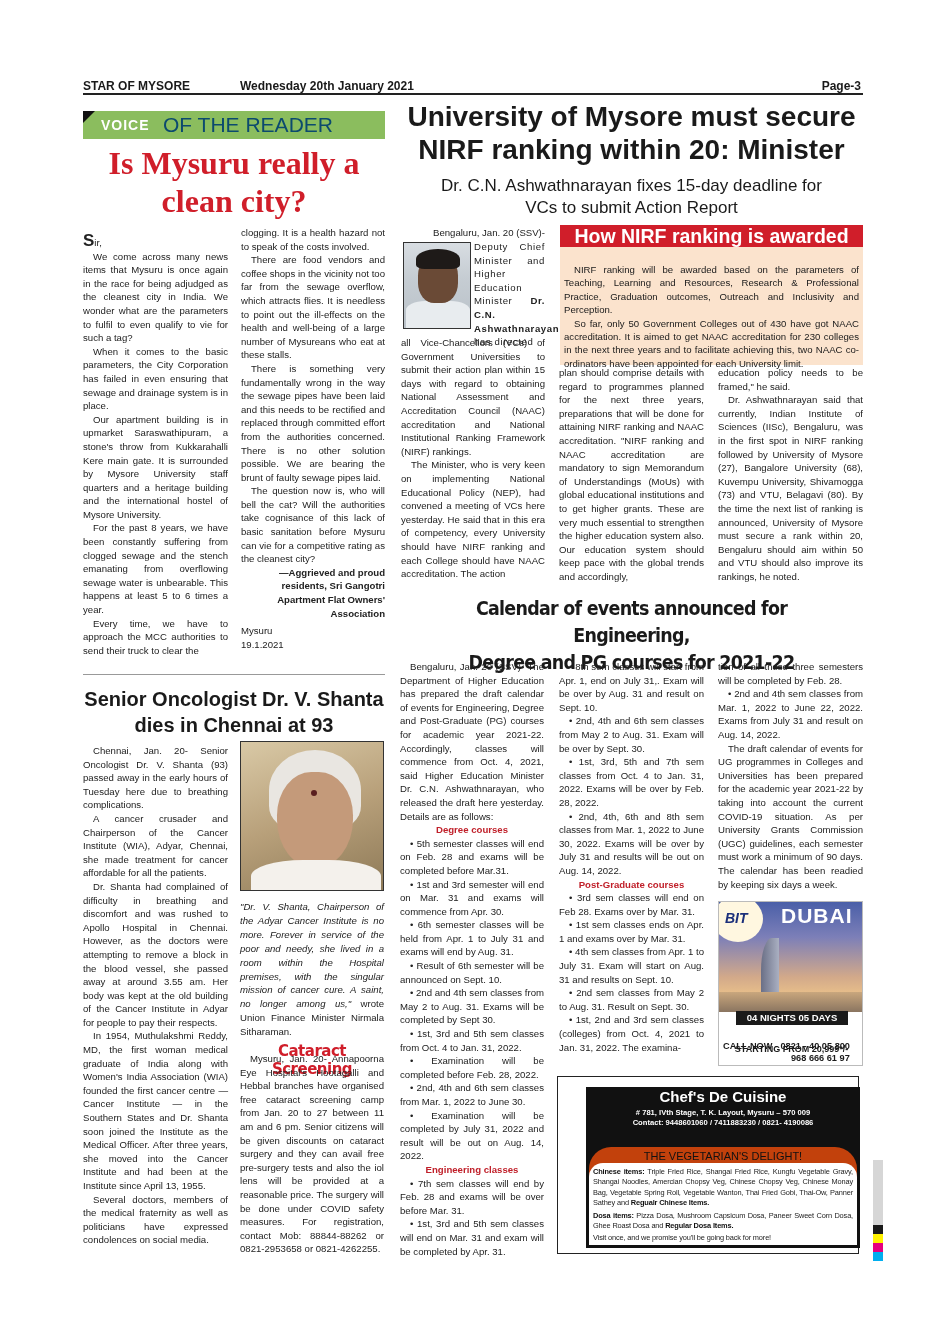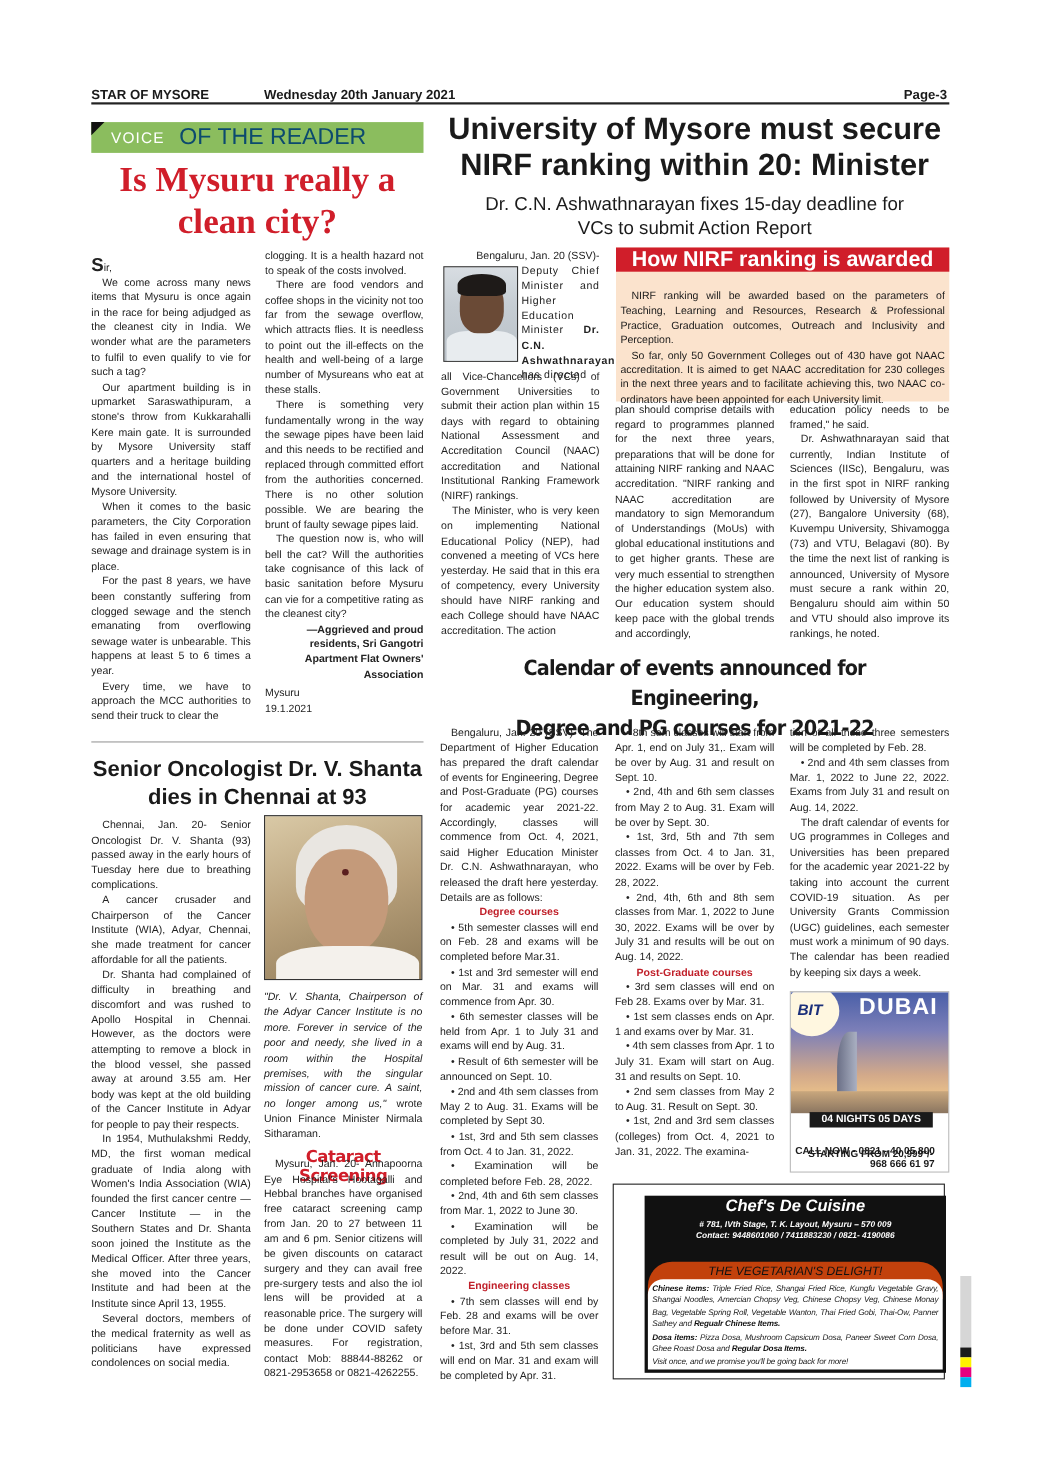--- a/index.html
+++ b/index.html
@@ -10,21 +10,21 @@
   .body-text p { text-indent: 10px; }
   .body-text p.noindent { text-indent: 0; }
   
   .masthead { left: 83px; top: 79px; width: 780px; height: 16px; font-weight: bold; font-size: 12px; border-bottom: 2px solid #222; }
   .masthead .paper { position: absolute; left: 0; top: 0; }
   .masthead .date { position: absolute; left: 157px; top: 0; }
   .masthead .page { position: absolute; right: 2px; top: 0; }
   
   .vor-band { left: 83px; top: 111px; width: 302px; height: 28px; background: #8bbd5e; }
   .vor-band .corner { position: absolute; left: 0; top: 0; width: 0; height: 0; border-top: 12px solid #111; border-right: 12px solid transparent; }
-  .vor-band .voice { position: absolute; left: 18px; top: 6px; font-weight: normal; font-size: 14px; color: #fff; letter-spacing: 1px; }
+  .vor-band .voice { position: absolute; left: 18px; top: 6px; font-weight: bold; font-size: 14px; color: #fff; letter-spacing: 1px; }
   .vor-band .rest { position: absolute; left: 80px; top: 2px; font-size: 21px; color: #0c4a6e; }
   .red-title { left: 83px; top: 144px; width: 302px; text-align: center; font-family: "Liberation Serif", serif; font-weight: bold; font-size: 32px; line-height: 38px; color: #d01e2a; }
   
   .main-head { left: 400px; top: 100px; width: 463px; text-align: center; font-weight: bold; font-size: 28px; line-height: 33px; color: #1a1a1a; }
   .main-sub { left: 400px; top: 175px; width: 463px; text-align: center; font-size: 17px; line-height: 22px; color: #1a1a1a; }
   
   .nirf-box { left: 560px; top: 225px; width: 303px; height: 140px; background: #fbe3cd; }
   .nirf-box .title { height: 22px; background: #d01e2a; color: #fff; font-weight: bold; font-size: 19.5px; line-height: 22px; text-align: center; }
   .nirf-box .content { padding: 16px 4px 0 4px; font-size: 9.6px; line-height: 13.4px; text-align: justify; }
   .nirf-box .content p { text-indent: 10px; }
@@ -52,21 +52,21 @@
   .dubai-ad .sea { position: absolute; left: 0; top: 90px; width: 145px; height: 20px; background: linear-gradient(180deg, #c9a77d, #8a7560); }
   .dubai-ad .dubai-title { position: absolute; left: 62px; top: 2px; color: #fff; font-weight: bold; font-size: 21px; letter-spacing: 1px; }
   .dubai-ad .logo { position: absolute; left: -6px; top: -6px; width: 50px; height: 46px; background: #fff7e0; border-radius: 50%; }
   .dubai-ad .logo span { position: absolute; left: 12px; top: 14px; font-weight: bold; font-style: italic; font-size: 14px; color: #1b2f7a; }
   .dubai-ad .tower { position: absolute; left: 42px; top: 36px; width: 18px; height: 54px; background: linear-gradient(90deg, #6a6f86, #aab0c2); border-radius: 60% 0 0 0; }
   .dubai-ad .nights { position: absolute; left: 17px; top: 109px; width: 112px; height: 14px; background: #1a1a1a; color: #fff; font-weight: bold; font-size: 9.5px; line-height: 14px; text-align: center; }
   .dubai-ad .start { position: absolute; left: 0; top: 142px; width: 145px; text-align: center; font-weight: bold; font-size: 9px; }
   .dubai-ad .call { position: absolute; left: 4px; top: 139px; font-weight: bold; font-size: 9.2px; }
   .dubai-ad .num2 { position: absolute; left: 72px; top: 151px; font-weight: bold; font-size: 9.2px; }
   .chef-frame { left: 557px; top: 1076px; width: 302px; height: 178px; border: 1.5px solid #222; }
-  .chef-ad { left: 586px; top: 1087px; width: 274px; height: 161px; background: #111; font-style: italic; }
+  .chef-ad { left: 586px; top: 1087px; width: 274px; height: 161px; background: #111; }
   .chef-ad .name { position: absolute; left: 0; top: 1px; width: 274px; text-align: center; color: #fff; font-weight: bold; font-size: 15px; }
   .chef-ad .addr { position: absolute; left: 0; top: 21px; width: 274px; text-align: center; color: #fff; font-weight: bold; font-size: 7.6px; }
   .chef-ad .contact { position: absolute; left: 0; top: 31px; width: 274px; text-align: center; color: #fff; font-weight: bold; font-size: 7.6px; }
   .chef-ad .grey { position: absolute; left: 3px; top: 60px; width: 268px; height: 34px; background: #c2410c; border-radius: 22px 22px 0 0; }
   .chef-ad .delight { position: absolute; left: 0; top: 3px; width: 268px; text-align: center; font-size: 11px; color: #111; }
   .chef-ad .hours { position: absolute; left: 0; top: 18px; width: 268px; text-align: center; font-size: 9.5px; font-weight: bold; color: #111; }
   .chef-ad .white { position: absolute; left: 3px; top: 76px; width: 268px; height: 82px; background: #fff; border-radius: 14px 14px 0 0; padding: 4px 4px 0 4px; font-size: 7.4px; line-height: 10.4px; text-align: justify; color: #222; letter-spacing: -0.15px; }
   .chef-ad .white b { color: #111; }
   
   .cbar { left: 873px; top: 1160px; width: 10px; }
@@ -87,22 +87,22 @@
   <span class="rest">OF THE READER</span>
 </div>
 <div class="abs red-title">
   <div>Is Mysuru really a</div>
   <div>clean city?</div>
 </div>
 
 <div class="abs body-text" style="left:83px; top:232px; width:145px;">
   <p class="noindent"><span style="font-weight:bold;font-size:17px;line-height:17px;">S</span><span>ir,</span></p>
   <p>We come across many news items that Mysuru is once again in the race for being adjudged as the cleanest city in India. We wonder what are the parameters to fulfil to even qualify to vie for such a tag?</p>
+  <p>When it comes to the basic parameters, the City Corporation has failed in even ensuring that sewage and drainage system is in place.</p>
   <p>Our apartment building is in upmarket Saraswathipuram, a stone's throw from Kukkarahalli Kere main gate. It is surrounded by Mysore University staff quarters and a heritage building and the international hostel of Mysore University.</p>
-  <p>When it comes to the basic parameters, the City Corporation has failed in even ensuring that sewage and drainage system is in place.</p>
   <p>For the past 8 years, we have been constantly suffering from clogged sewage and the stench emanating from overflowing sewage water is unbearable. This happens at least 5 to 6 times a year.</p>
   <p>Every time, we have to approach the MCC authorities to send their truck to clear the</p>
 </div>
 <div class="abs body-text" style="left:241px; top:226px; width:144px;">
   <p class="noindent">clogging. It is a health hazard not to speak of the costs involved.</p>
   <p>There are food vendors and coffee shops in the vicinity not too far from the sewage overflow, which attracts flies. It is needless to point out the ill-effects on the health and well-being of a large number of Mysureans who eat at these stalls.</p>
   <p>There is something very fundamentally wrong in the way the sewage pipes have been laid and this needs to be rectified and replaced through committed effort from the authorities concerned. There is no other solution possible. We are bearing the brunt of faulty sewage pipes laid.</p>
   <p>The question now is, who will bell the cat? Will the authorities take cognisance of this lack of basic sanitation before Mysuru can vie for a competitive rating as the cleanest city?</p>
   <p class="sign">—Aggrieved and proud residents, Sri Gangotri Apartment Flat Owners' Association</p>
   <p class="noindent" style="margin-top:4px;">Mysuru</p>

